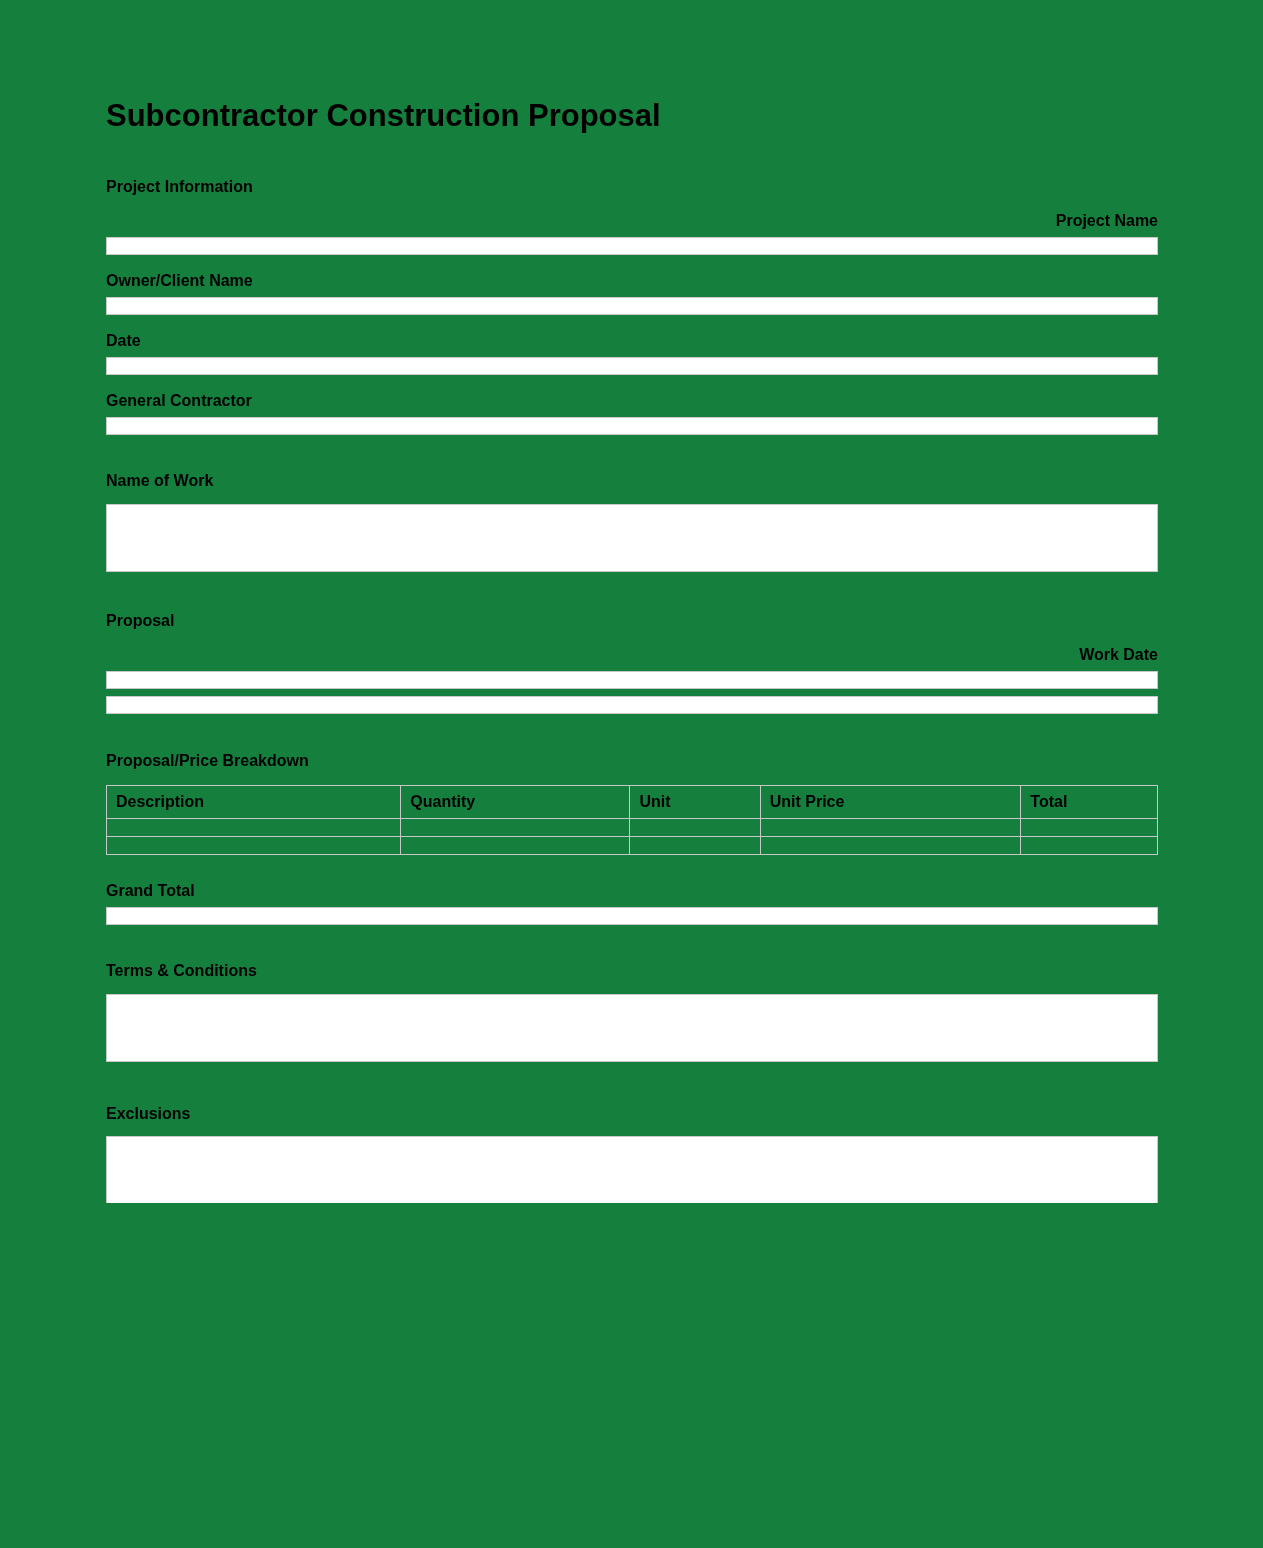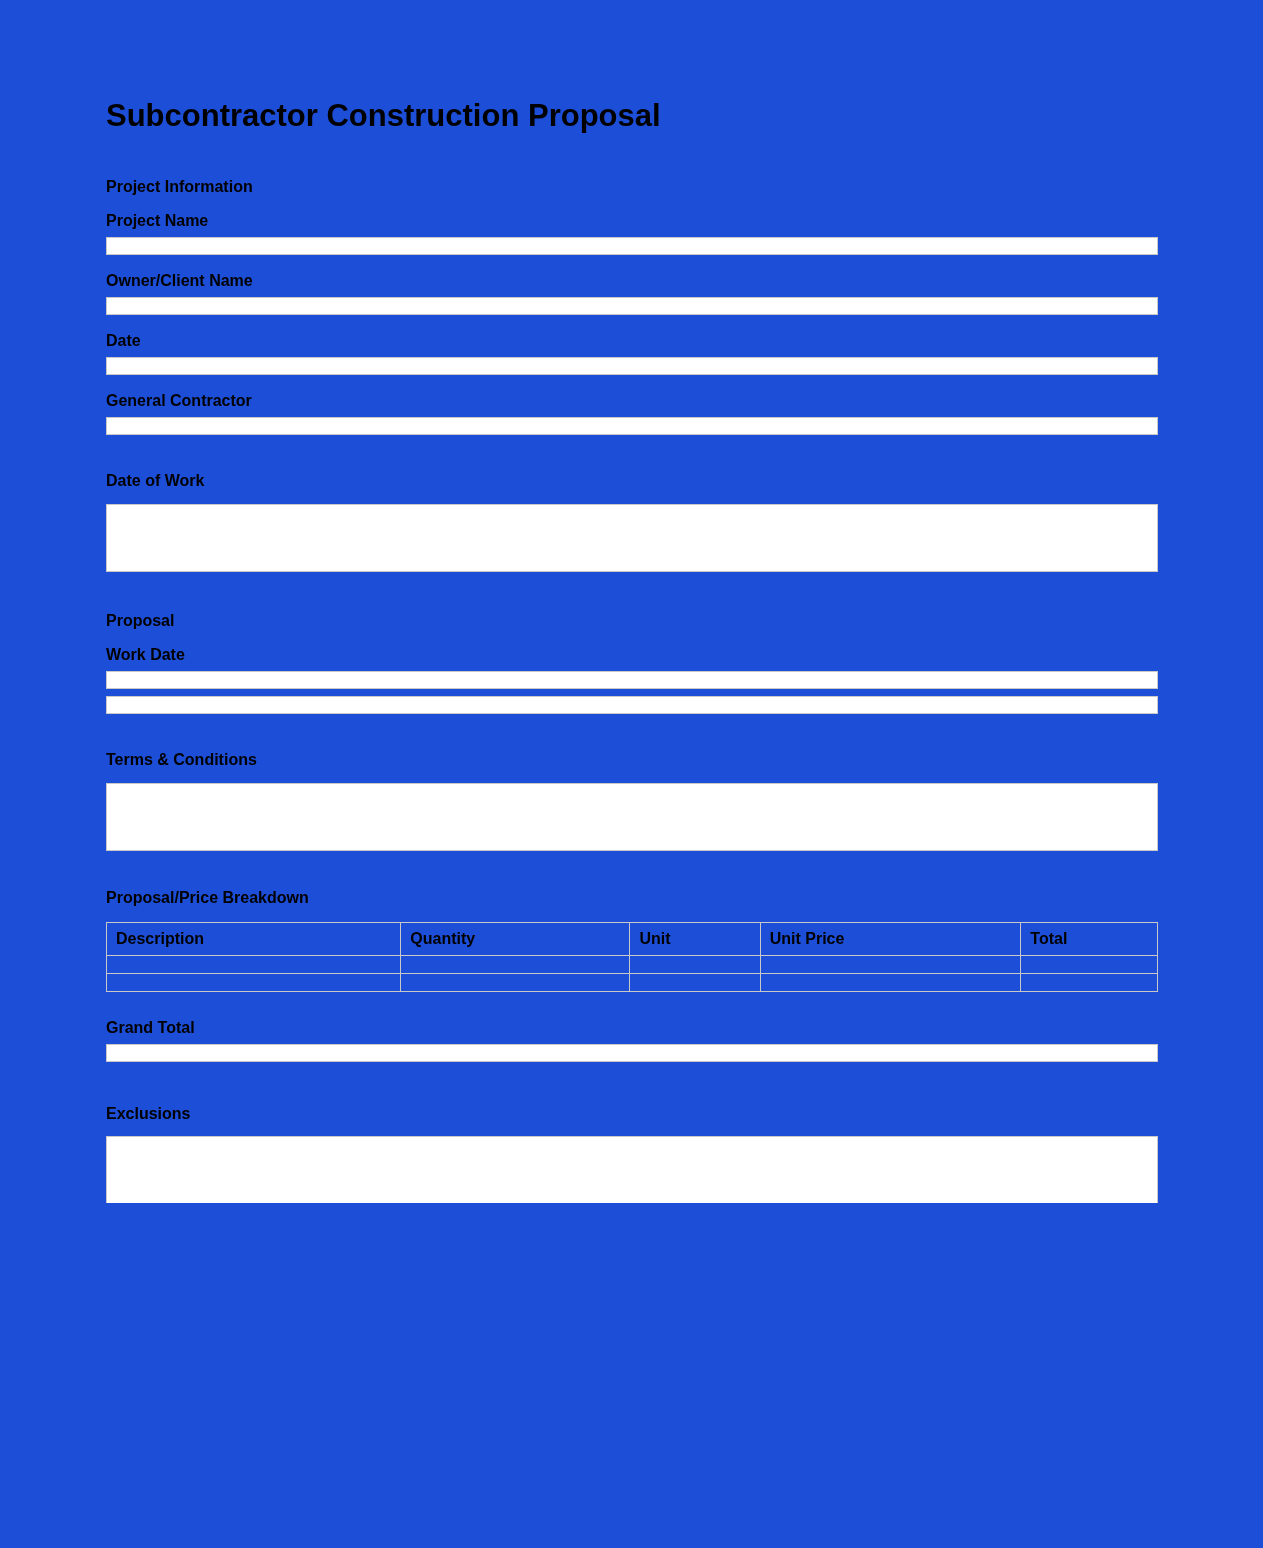--- a/index.html
+++ b/index.html
@@ -8,21 +8,21 @@
     font-family: "Liberation Sans", sans-serif;
     color: #000000;
     -webkit-font-smoothing: antialiased;
   }
   .page {
     position: relative;
     width: 1263px;
     height: 1548px;
     margin: 0;
     padding: 98px 105px 0 106px;
-    background: #1d4ed8;
+    background: #15803d;
     overflow: hidden;
   }
   .page-title {
     margin: 0;
     font-size: 31px;
     line-height: 36px;
     font-weight: bold;
   }
   .sec-heading {
     margin: 35px 0 0 0;
@@ -38,21 +38,21 @@
   .sec-exclusions { margin-top: 40px; }
 
   .field { margin: 0; }
   .field-label {
     display: block;
     margin: 16px 0 0 0;
     font-size: 16px;
     line-height: 19px;
     font-weight: bold;
   }
-  .field-label.first { margin-top: 13px; }
+  .field-label.first { margin-top: 13px; text-align: right; }
   .field-label.grand-total { margin-top: 26px; }
 
   .text-input {
     display: block;
     width: 100%;
     height: 18px;
     margin: 7px 0 0 0;
     padding: 0 4px;
     border: 1px solid #c8c8c8;
     border-radius: 0;
@@ -136,40 +136,35 @@
       <input type="text" class="text-input" value="" style="">
     </div>
 
     <div class="field">
       <label class="field-label">General Contractor</label>
       <input type="text" class="text-input" value="" style="">
     </div>
   </div>
 
   <div>
-    <h2 class="sec-heading sec-scope">Date of Work</h2>
+    <h2 class="sec-heading sec-scope">Name of Work</h2>
     <textarea class="text-area" style=""></textarea>
   </div>
 
   <div>
     <h2 class="sec-heading sec-schedule">Proposal</h2>
 
     <div class="field">
       <label class="field-label first">Work Date</label>
       <input type="text" class="text-input" value="" style="">
     </div>
 
     <div class="field">
       <input type="text" class="text-input" value="" style="">
     </div>
-  </div>
-
-  <div>
-    <h2 class="sec-heading sec-terms">Terms &amp; Conditions</h2>
-    <textarea class="text-area" style=""></textarea>
   </div>
 
   <div>
     <h2 class="sec-heading sec-proposal">Proposal/Price Breakdown</h2>
 
     <table class="price-table">
       <thead>
         <tr>
           <th class="col-description">Description</th>
           <th class="col-quantity">Quantity</th>
@@ -196,17 +191,22 @@
       </tbody>
     </table>
 
     <div class="field">
       <label class="field-label grand-total">Grand Total</label>
       <input type="text" class="text-input" value="" style="">
     </div>
   </div>
 
   <div>
+    <h2 class="sec-heading sec-terms">Terms &amp; Conditions</h2>
+    <textarea class="text-area" style=""></textarea>
+  </div>
+
+  <div>
     <h2 class="sec-heading sec-exclusions">Exclusions</h2>
     <textarea class="text-area clipped" style=""></textarea>
   </div>
 
 </div>
 
 </body></html>

